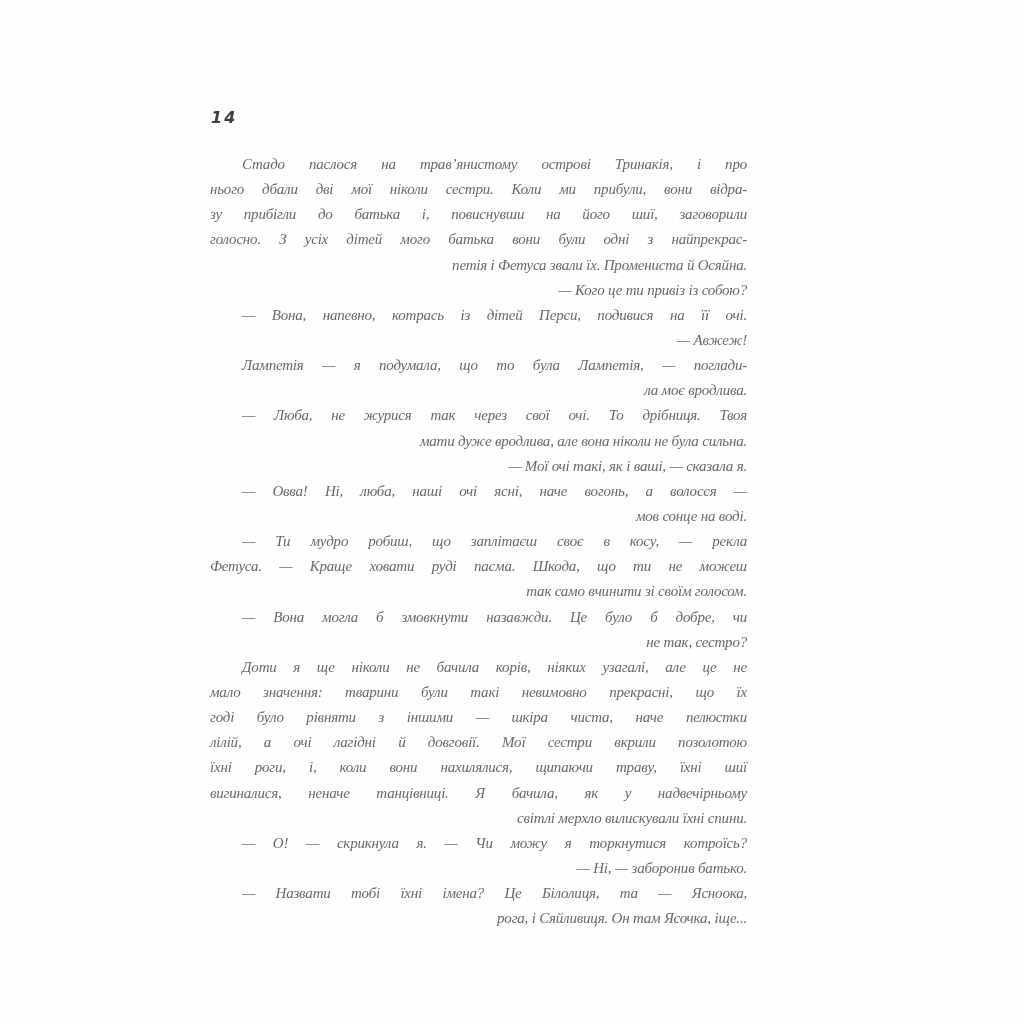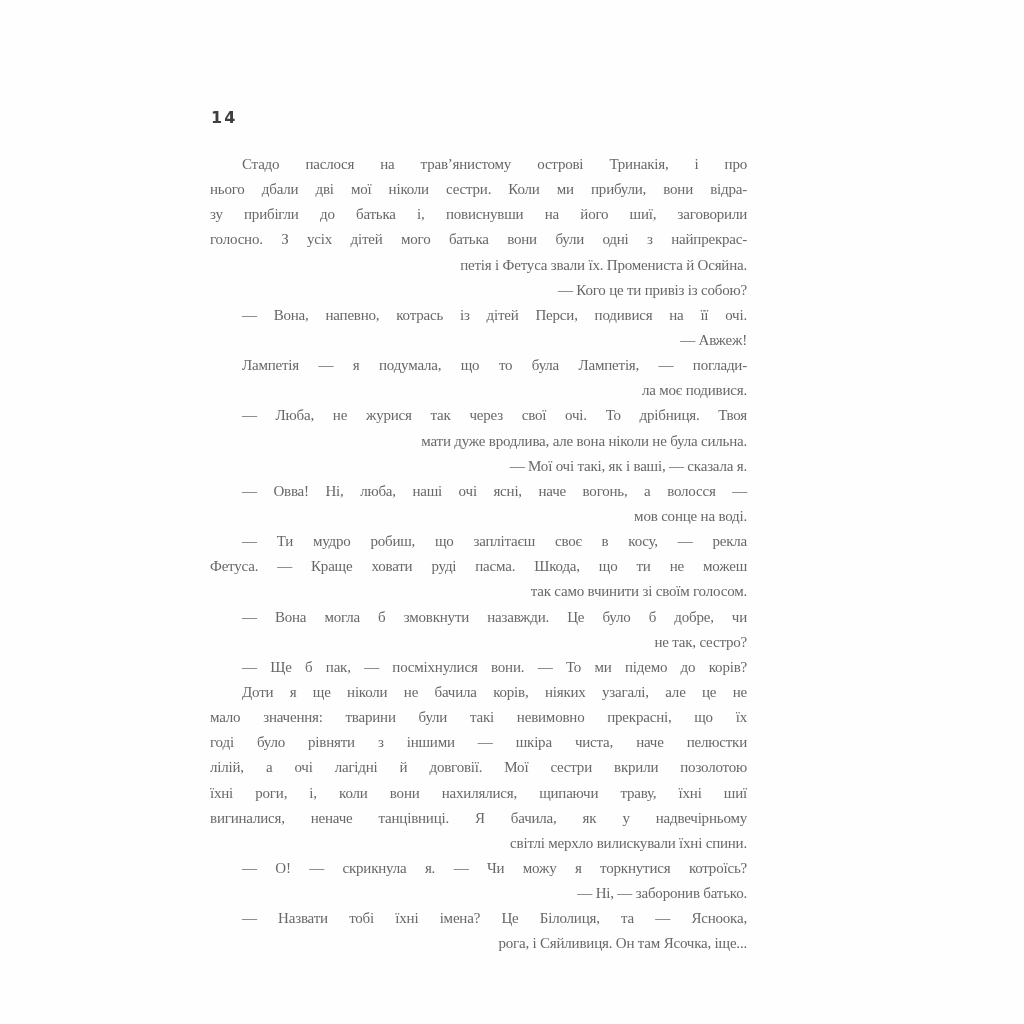--- a/index.html
+++ b/index.html
@@ -8,20 +8,21 @@
     width: 1024px;
     height: 1024px;
     background: #fefefe;
     overflow: hidden;
   }
   .page {
     position: relative;
     width: 1024px;
     height: 776px;
     font-family: "Liberation Serif", "DejaVu Serif", serif;
+    font-style: italic;
   }
   .page-number {
     position: absolute;
     left: 211px;
     top: 108px;
     font-family: "DejaVu Sans", "Liberation Sans", sans-serif;
     font-size: 16px;
     font-weight: 600;
     letter-spacing: 2px;
     color: #3e3e3e;
@@ -57,32 +58,31 @@
   <div class="text-block" id="text-block" style="color: rgb(104, 104, 104);">
       <div class="line indent stretch">Стадо паслося на трав’янистому острові Тринакія, і про</div>
       <div class="line stretch">нього дбали дві мої ніколи сестри. Коли ми прибули, вони відра-</div>
       <div class="line stretch">зу прибігли до батька і, повиснувши на його шиї, заговорили</div>
       <div class="line stretch">голосно. З усіх дітей мого батька вони були одні з найпрекрас-</div>
       <div class="line">петія і Фетуса звали їх. Промениста й Осяйна.</div>
       <div class="line indent">— Кого це ти привіз із собою?</div>
       <div class="line indent stretch">— Вона, напевно, котрась із дітей Перси, подивися на її очі.</div>
       <div class="line indent">— Авжеж!</div>
       <div class="line indent stretch">Лампетія — я подумала, що то була Лампетія, — поглади-</div>
-      <div class="line">ла моє подивися.</div>
+      <div class="line">ла моє вродлива.</div>
       <div class="line indent stretch">— Люба, не журися так через свої очі. То дрібниця. Твоя</div>
       <div class="line">мати дуже вродлива, але вона ніколи не була сильна.</div>
       <div class="line indent">— Мої очі такі, як і ваші, — сказала я.</div>
       <div class="line indent stretch">— Овва! Ні, люба, наші очі ясні, наче вогонь, а волосся —</div>
       <div class="line">мов сонце на воді.</div>
       <div class="line indent stretch">— Ти мудро робиш, що заплітаєш своє в косу, — рекла</div>
       <div class="line stretch">Фетуса. — Краще ховати руді пасма. Шкода, що ти не можеш</div>
       <div class="line">так само вчинити зі своїм голосом.</div>
       <div class="line indent stretch">— Вона могла б змовкнути назавжди. Це було б добре, чи</div>
       <div class="line">не так, сестро?</div>
-      <div class="line indent stretch">— Ще б пак, — посміхнулися вони. — То ми підемо до корів?</div>
       <div class="line indent stretch">Доти я ще ніколи не бачила корів, ніяких узагалі, але це не</div>
       <div class="line stretch">мало значення: тварини були такі невимовно прекрасні, що їх</div>
       <div class="line stretch">годі було рівняти з іншими — шкіра чиста, наче пелюстки</div>
       <div class="line stretch">лілій, а очі лагідні й довговії. Мої сестри вкрили позолотою</div>
       <div class="line stretch">їхні роги, і, коли вони нахилялися, щипаючи траву, їхні шиї</div>
       <div class="line stretch">вигиналися, неначе танцівниці. Я бачила, як у надвечірньому</div>
       <div class="line">світлі мерхло вилискували їхні спини.</div>
       <div class="line indent stretch">— О! — скрикнула я. — Чи можу я торкнутися котроїсь?</div>
       <div class="line indent">— Ні, — заборонив батько.</div>
       <div class="line indent stretch">— Назвати тобі їхні імена? Це Білолиця, та — Ясноока,</div>

